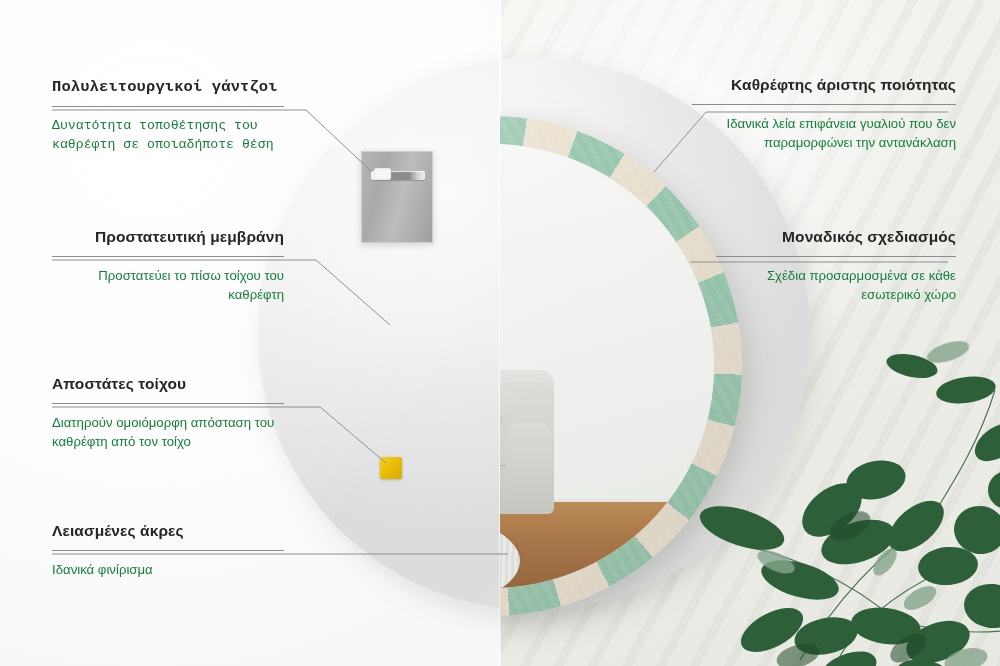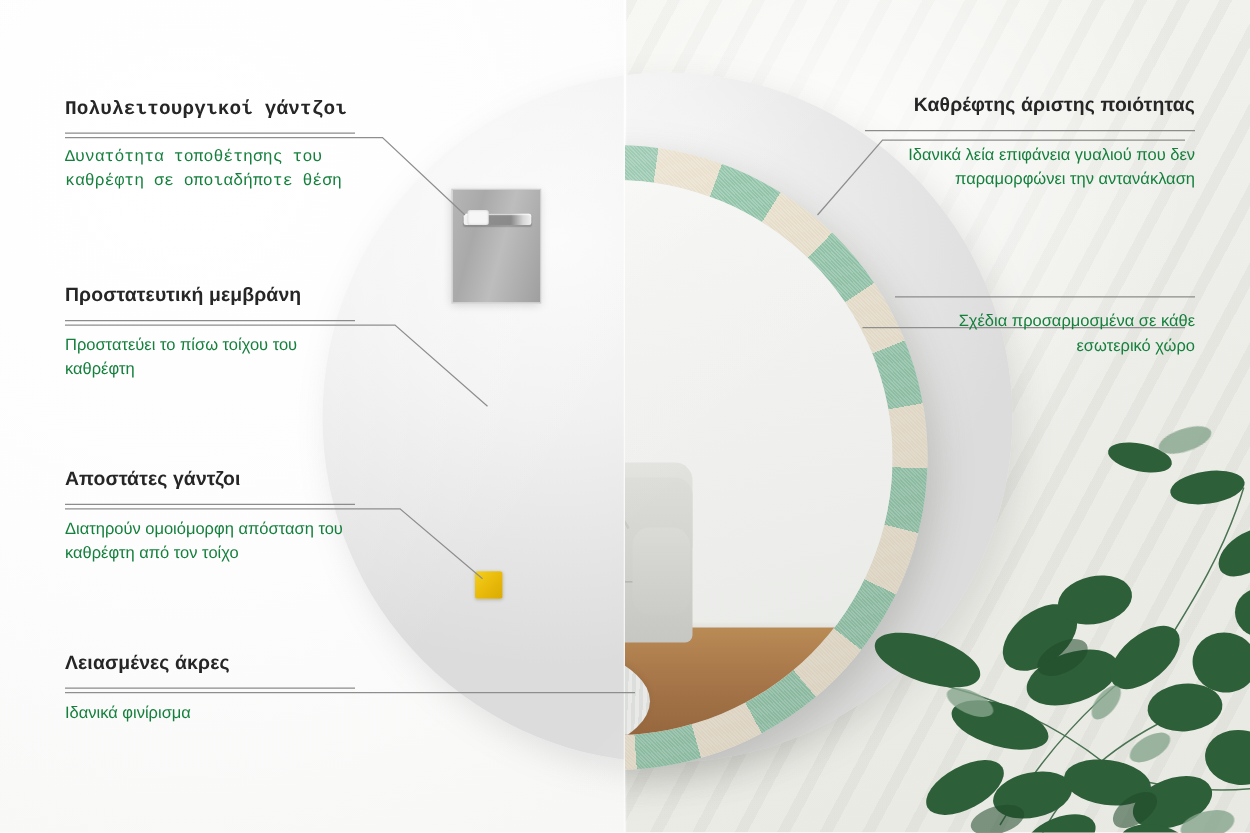--- a/index.html
+++ b/index.html
@@ -173,21 +173,21 @@
   }
   .callout .rule{
     height:1px; background:#8c8c8c; margin:9px 0 9px 0;
   }
   .callout p{
     font-size:13.2px; color:#15803d; line-height:1.5; font-weight:400;
   }
   .callout.right{ text-align:right; }
 
   .c1{ left:52px; top:78px;  width:232px;font-family:Liberation Mono, monospace; }
-  .c2{ left:52px; top:228px; width:232px; }
+  .c2{ left:52px; top:228px; width:232px;text-align:right; }
   .c3{ left:52px; top:375px; width:232px; }
   .c4{ left:52px; top:522px; width:232px; }
   .c5{ right:44px; top:76px;  width:264px; }
   .c6{ right:44px; top:228px; width:240px; }
 
   
   .leaders{ position:absolute; inset:0; width:1000px; height:666px; pointer-events:none; }
 
   
   .corner-fade{
@@ -302,35 +302,36 @@
     <p>Δυνατότητα τοποθέτησης του καθρέφτη σε οποιαδήποτε θέση</p>
   </div>
 
   <div class="callout c2">
     <h3>Προστατευτική μεμβράνη</h3>
     <div class="rule"></div>
     <p>Προστατεύει το πίσω τοίχου του καθρέφτη</p>
   </div>
 
   <div class="callout c3">
-    <h3>Αποστάτες γάντζοι</h3>
+    <h3>Αποστάτες τοίχου</h3>
     <div class="rule"></div>
     <p>Διατηρούν ομοιόμορφη απόσταση του καθρέφτη από τον τοίχο</p>
   </div>
 
   <div class="callout c4">
     <h3>Λειασμένες άκρες</h3>
     <div class="rule"></div>
     <p>Ιδανικά φινίρισμα</p>
   </div>
 
   <div class="callout c5 right">
     <h3>Καθρέφτης άριστης ποιότητας</h3>
     <div class="rule"></div>
     <p>Ιδανικά λεία επιφάνεια γυαλιού που δεν παραμορφώνει την αντανάκλαση</p>
   </div>
 
   <div class="callout c6 right">
+    <h3>Μοναδικός σχεδιασμός</h3>
     <div class="rule"></div>
     <p>Σχέδια προσαρμοσμένα σε κάθε εσωτερικό χώρο</p>
   </div>
 
 </div>
 
 </body></html>

